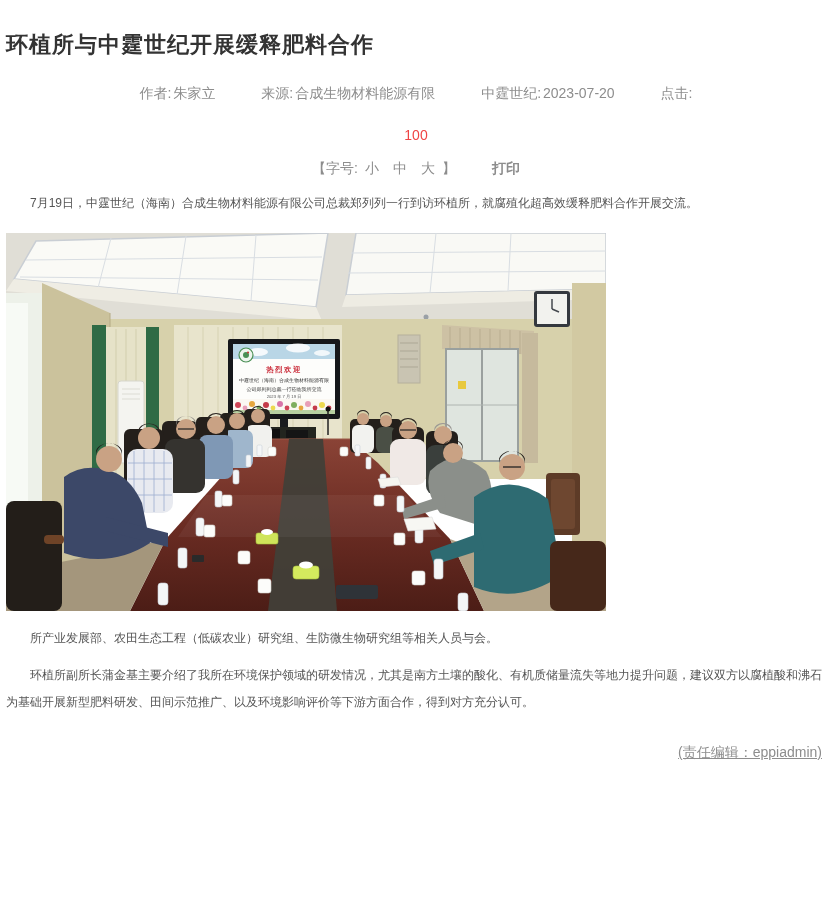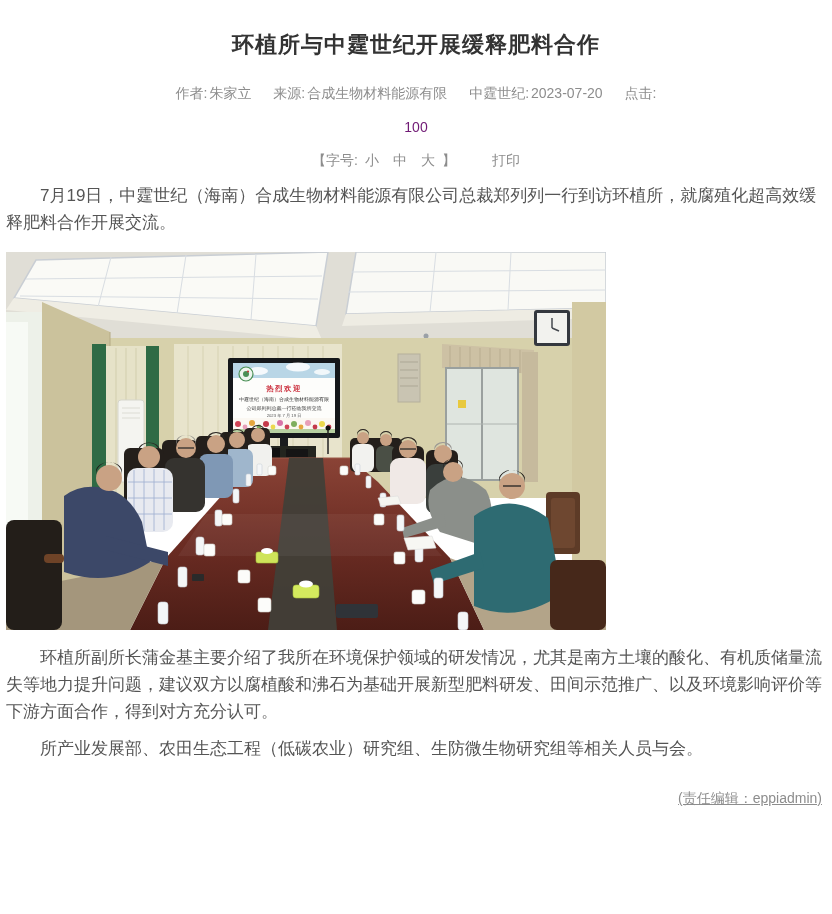--- a/index.html
+++ b/index.html
@@ -1,26 +1,26 @@
 <!DOCTYPE html>
 <html><head>
 <meta charset="utf-8">
 <style>
   html,body{margin:0;padding:0;background:#fff;}
   body{width:832px;margin:0 auto;font-family:"Liberation Sans","DejaVu Sans",sans-serif;color:#555;}
   .article{padding:30px 6px 24px;}
-  .page-title{font-size:22px;font-weight:bold;color:#333;text-align:center;margin:0 0 20px;letter-spacing:1px;}
+  .page-title{font-size:22px;font-weight:bold;color:#333;text-align:left;margin:0 0 20px;letter-spacing:1px;}
   .meta-line{ text-align:center;color:#8d8d8d;font-size:14px;line-height:26px;}
-  .meta-item{margin:0 9px;white-space:nowrap;}
+  .meta-item{margin:0 21px;white-space:nowrap;}
   .meta-label{margin-right:2px;}
-  .clicks-line{text-align:center;color:#701a75;font-size:14px;line-height:26px;margin-top:8px;}
+  .clicks-line{text-align:center;color:#ef4444;font-size:14px;line-height:26px;margin-top:16px;}
   .fontsize-bar{text-align:center;color:#8d8d8d;font-size:14px;line-height:24px;margin-top:8px;}
   .fontsize-btn{margin:0 7px;cursor:pointer;}
-  .print-btn{margin-left:36px;cursor:pointer;}
-  .body-text p{font-size:17px;color:#555;line-height:27px;text-indent:2em;margin:10px 0;}
+  .print-btn{margin-left:36px;cursor:pointer;font-weight:bold;}
+  .body-text p{font-size:12px;color:#555;line-height:27px;text-indent:2em;margin:10px 0;}
   figure.photo-wrap{margin:16px 0 14px;text-align:left;}
   svg.photo{width:600px;height:378px;display:inline-block;vertical-align:top;}
   .editor-line{text-align:right;color:#8d8d8d;font-size:14px;margin-top:28px;padding-right:4px;text-decoration:underline;}
   .slide-welcome{font:bold 7.4px "Liberation Sans","DejaVu Sans",sans-serif;letter-spacing:1.5px;}
   .slide-line{font:5px "Liberation Sans","DejaVu Sans",sans-serif;}
   .slide-date{font:4.2px "Liberation Sans","DejaVu Sans",sans-serif;}
 </style>
 </head>
 <body>
 
@@ -289,19 +289,19 @@
             <ellipse cx="300" cy="332" rx="7" ry="3.5" fill="#ffffff"></ellipse>
           </g>
           <rect x="186" y="322" width="12" height="7" rx="1" fill="#2a2a2a"></rect>
           <polygon points="398,286 426,284 430,296 402,298" fill="#f7f7f3" stroke="#dddddd"></polygon>
           <polygon points="372,246 392,244 395,252 375,254" fill="#f5f5f0" stroke="#dddddd"></polygon>
           <rect x="330" y="352" width="42" height="14" rx="2" fill="#2f3338"></rect>
         </g>
       </svg>
     </figure>
 
+    <p>所产业发展部、农田生态工程（低碳农业）研究组、生防微生物研究组等相关人员与会。</p>
     <p>环植所副所长蒲金基主要介绍了我所在环境保护领域的研发情况，尤其是南方土壤的酸化、有机质储量流失等地力提升问题，建议双方以腐植酸和沸石为基础开展新型肥料研发、田间示范推广、以及环境影响评价等下游方面合作，得到对方充分认可。</p>
-    <p>所产业发展部、农田生态工程（低碳农业）研究组、生防微生物研究组等相关人员与会。</p>
   </div>
 
   <div class="editor-line">(责任编辑：eppiadmin)</div>
 
 </main>
 
 </body></html>

